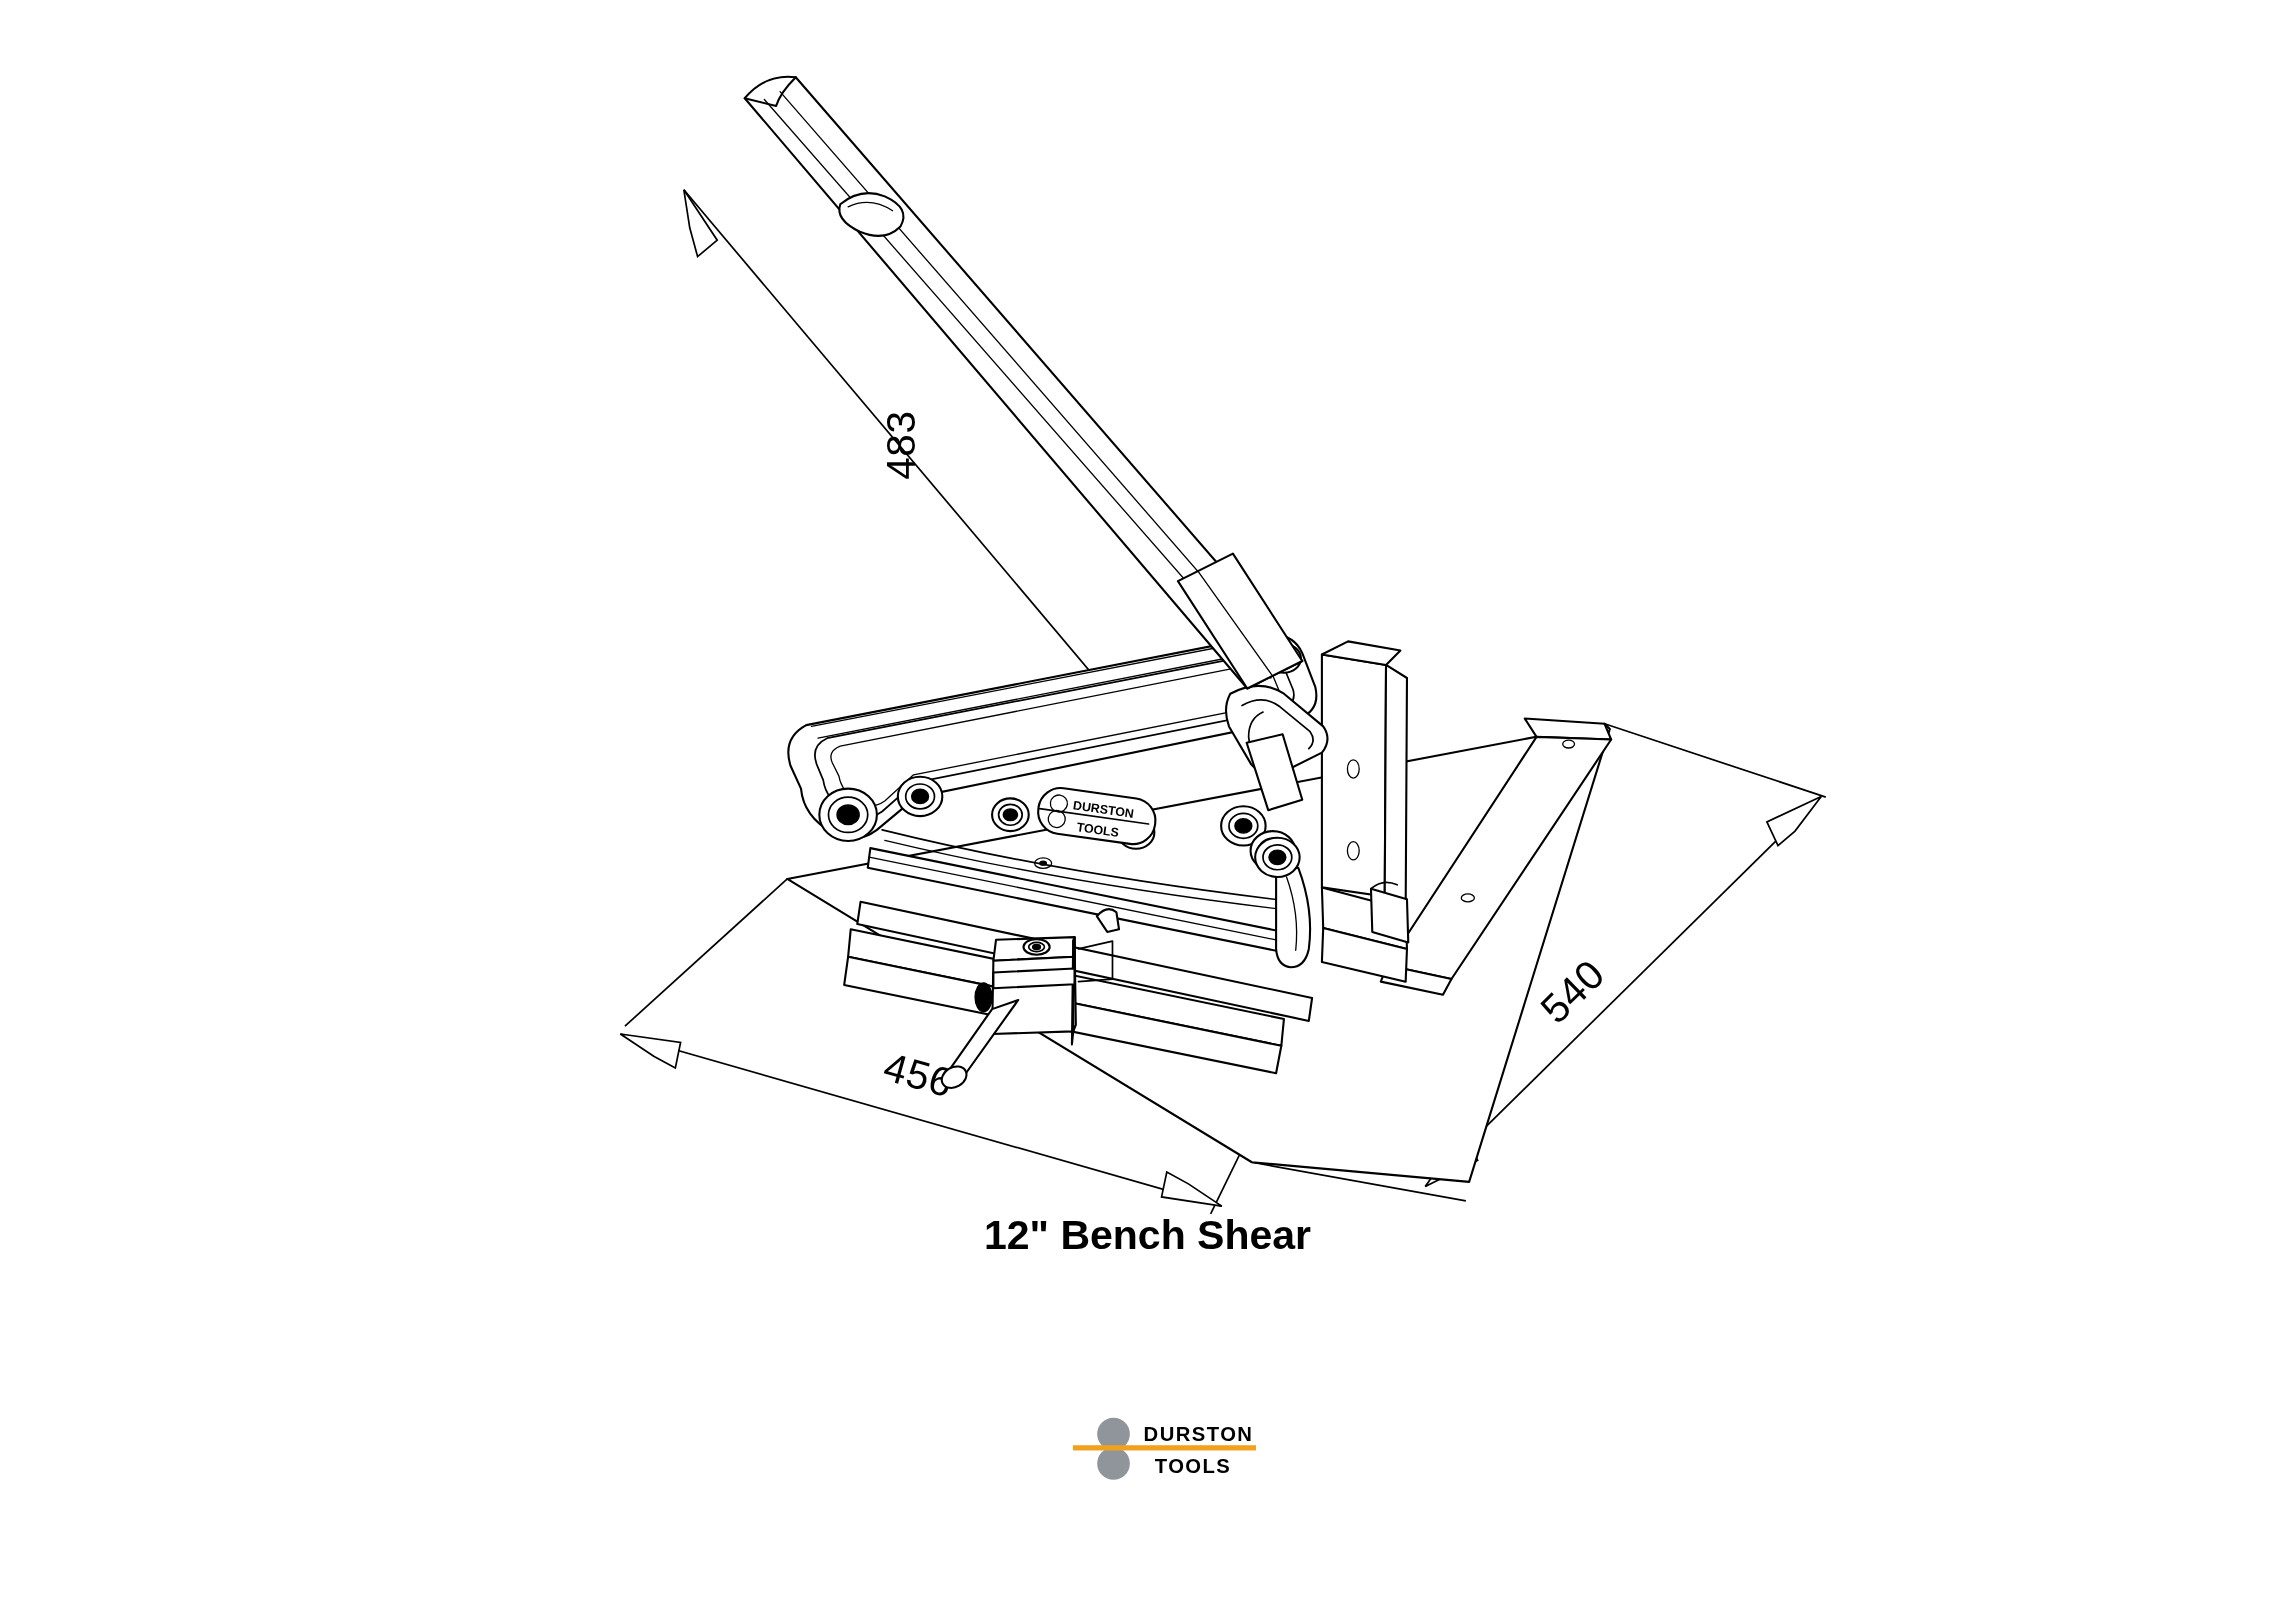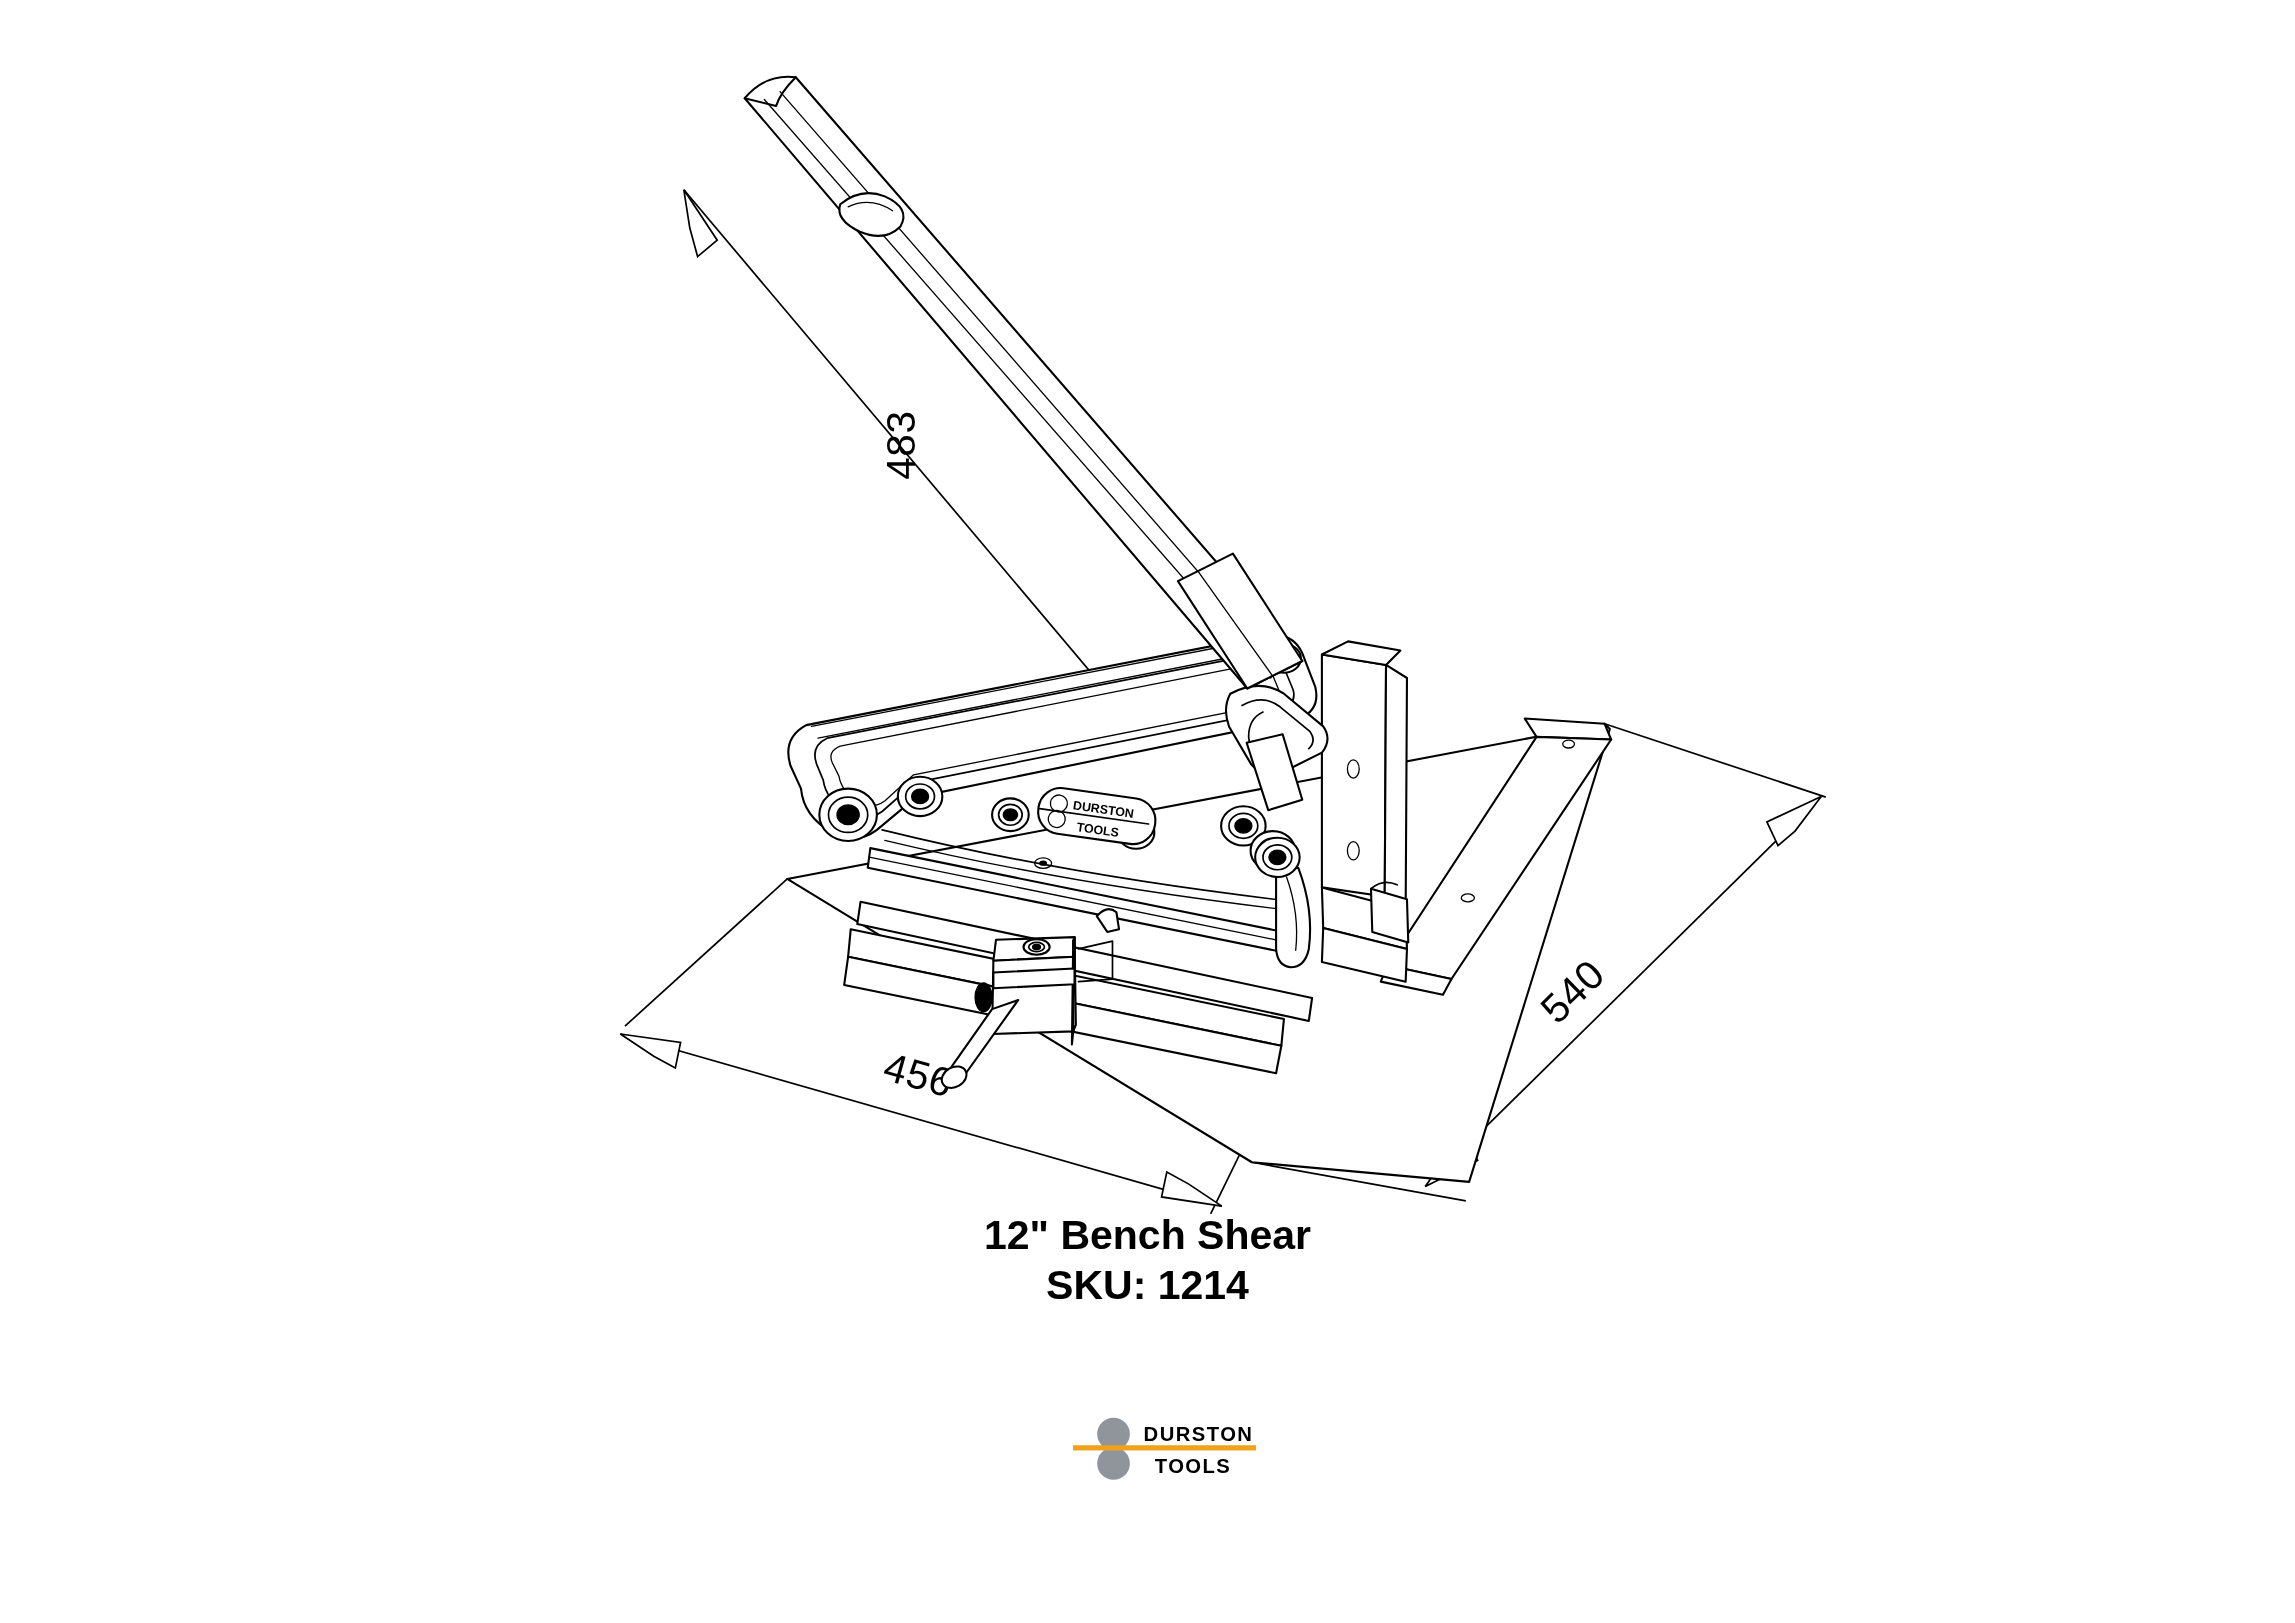--- a/index.html
+++ b/index.html
@@ -385,21 +385,20 @@
         <line class="part-thin" x1="1588" y1="1248" x2="1756" y2="1248"></line>
         <text class="badge-word" x="1638" y="1242" font-size="19">DURSTON</text>
         <text class="badge-word" x="1648" y="1274" font-size="19">TOOLS</text>
       </g>
     </g>
 
   </svg>
 
   <div id="caption-block">
     <div class="caption-line">12" Bench Shear</div>
-    <div class="caption-line">SKU: 1214</div>
   </div>
 
   <div id="brand-logo">
     <svg class="logo-svg" viewBox="0 0 280 130">
       <circle class="logo-roller" cx="62" cy="43" r="25"></circle>
       <circle class="logo-roller" cx="62" cy="88" r="25"></circle>
       <rect class="logo-bar" x="0" y="60" width="280" height="8"></rect>
       <text class="logo-word" x="108" y="53">DURSTON</text>
       <text class="logo-word" x="125" y="102">TOOLS</text>
     </svg>

